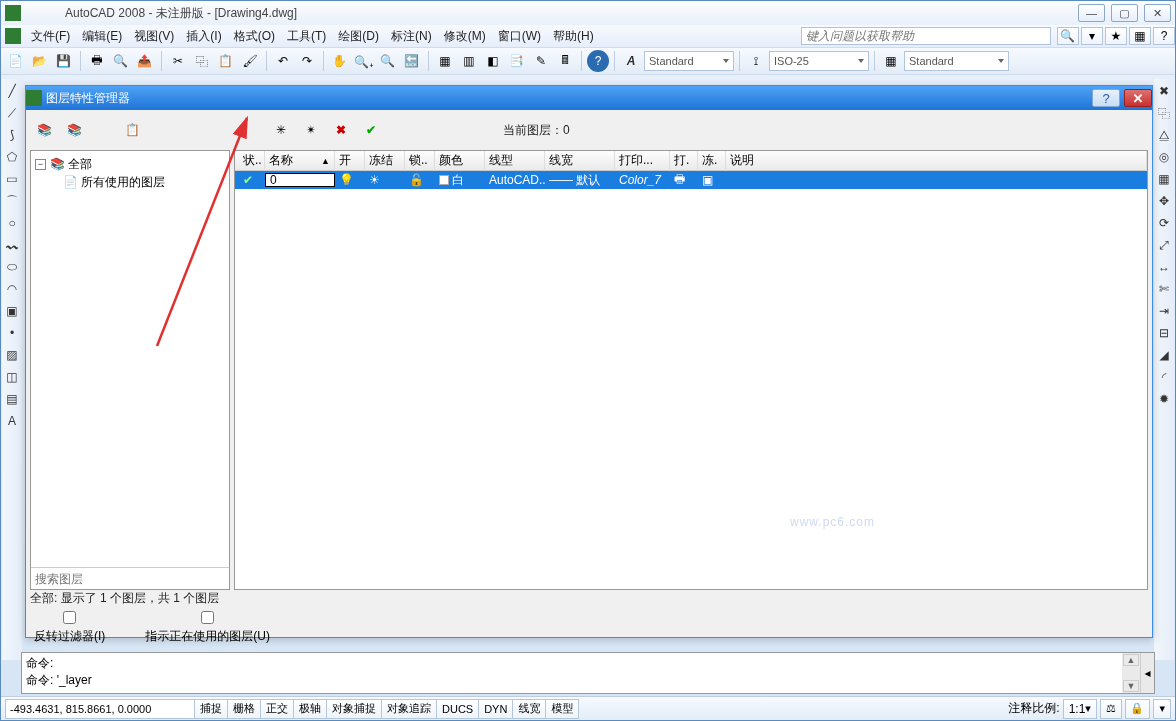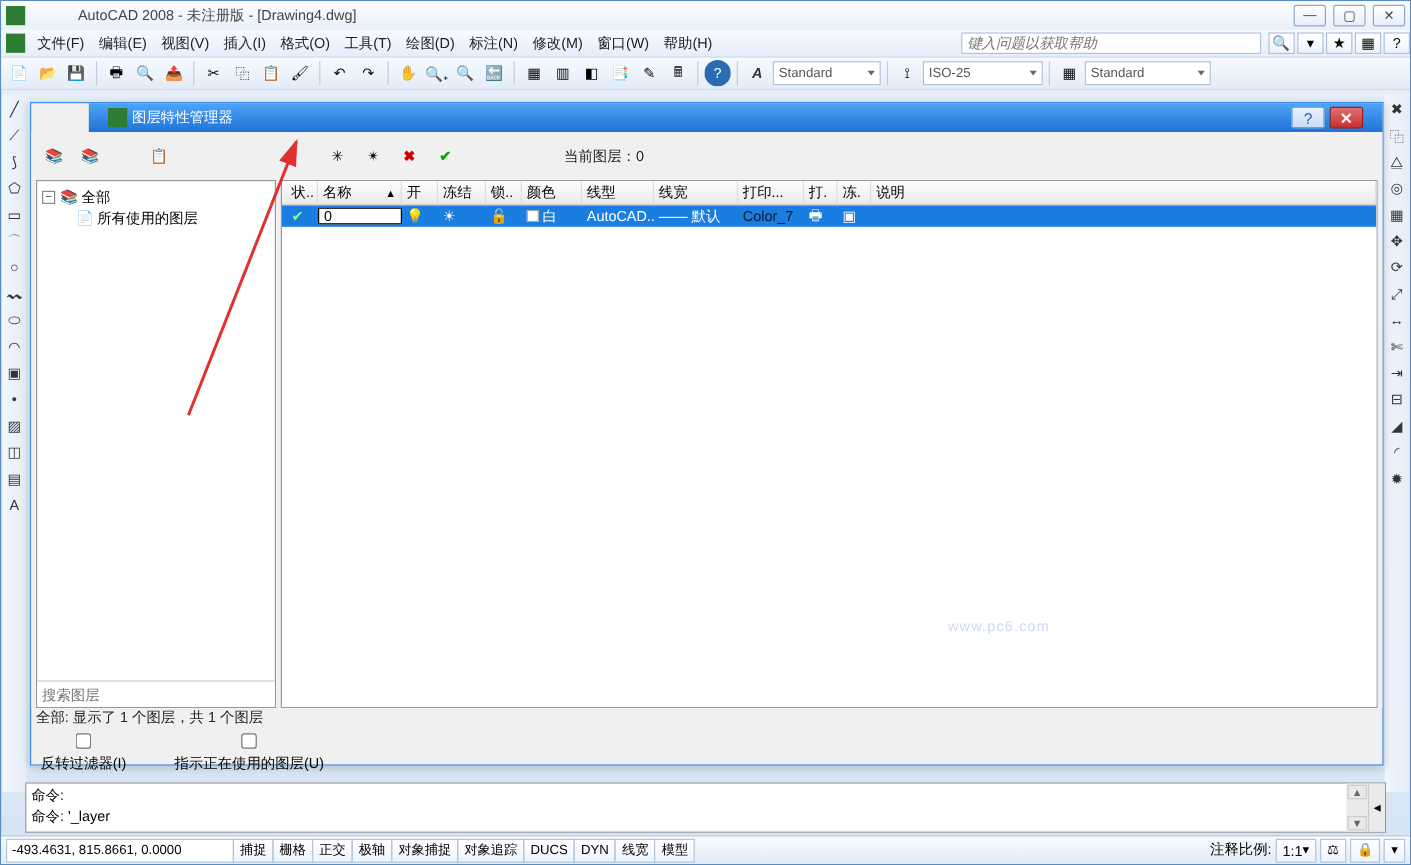--- a/index.html
+++ b/index.html
@@ -19,30 +19,30 @@
 .toolbar { height: 28px; background: linear-gradient(#f7faff,#e3ecf7); border-top: 1px solid #cfdceb; border-bottom: 1px solid #cfdceb; display: flex; align-items: center; padding: 0 4px; gap: 2px; white-space: nowrap; overflow: hidden; }
 .tb-btn { width: 22px; height: 22px; display: flex; align-items: center; justify-content: center; cursor: pointer; border: 1px solid transparent; border-radius: 2px; }
 .tb-sep { width: 1px; height: 20px; background: #c0cde0; margin: 0 3px; }
 .tb-select { height: 20px; border: 1px solid #b0c4de; background: #fff; padding: 0 18px 0 4px; font-size: 11px; color: #555; display: inline-flex; align-items: center; position: relative; }
 .tb-select::after { content: ""; position: absolute; right: 4px; top: 7px; border-left: 3px solid transparent; border-right: 3px solid transparent; border-top: 4px solid #666; }
 .left-toolbar, .right-toolbar { position: absolute; top: 78px; bottom: 60px; width: 20px; background: linear-gradient(90deg,#f2f6fc,#e5edf8); display: flex; flex-direction: column; gap: 6px; padding-top: 4px; align-items: center; }
 .left-toolbar { left: 1px; }
 .right-toolbar { right: 1px; }
 .vtb-btn { width: 16px; height: 16px; cursor: pointer; display: flex; align-items: center; justify-content: center; font-size: 12px; color: #333; }
 .dialog { position: absolute; left: 24px; top: 84px; width: 1128px; height: 553px; background: #f0f0f0; border: 1px solid #3a8de8; box-shadow: 0 2px 8px rgba(0,0,0,0.2); }
-.dlg-titlebar { height: 24px; background: linear-gradient(#4fa3f7,#1f73d6); display: flex; align-items: center; padding: 0 16px; color: #fff; margin-left: 48px; }
+.dlg-titlebar { height: 24px; background: linear-gradient(#4fa3f7,#1f73d6); display: flex; align-items: center; padding: 0 0; color: #fff; }
 .dlg-titlebar .dlg-icon { width: 16px; height: 16px; background: #2e7d32; margin-right: 4px; }
 .dlg-titlebar .dlg-title { flex: 1; font-size: 12px; }
 .dlg-titlebar .dlg-btns { display: flex; gap: 4px; }
 .dlg-btn { width: 28px; height: 18px; display: flex; align-items: center; justify-content: center; border-radius: 2px; font-size: 13px; cursor: pointer; }
 .dlg-help { background: linear-gradient(#e8f0fa,#c9ddf4); border: 1px solid #7fa9d6; color: #2a5a9e; }
 .dlg-close { background: linear-gradient(#e07070,#c93030); border: 1px solid #9a2020; color: #fff; font-weight: bold; }
 .dlg-toolbar { height: 40px; display: flex; align-items: center; padding: 0 8px; gap: 8px; background: #f0f0f0; }
 .dlg-tb-btn { width: 22px; height: 22px; display: flex; align-items: center; justify-content: center; cursor: pointer; }
-.dlg-current { margin-left: 80px; color: #222; }
+.dlg-current { margin-left: 113px; color: #222; }
 .dlg-body { display: flex; height: 440px; background: #f0f0f0; padding: 0 4px; }
 .tree-panel { width: 200px; background: #fff; border: 1px solid #999; margin-right: 4px; display: flex; flex-direction: column; }
 .tree-content { flex: 1; padding: 4px; overflow: auto; }
 .tree-row { display: flex; align-items: center; height: 18px; cursor: pointer; }
 .tree-toggle { width: 11px; height: 11px; border: 1px solid #888; display: inline-flex; align-items: center; justify-content: center; font-size: 9px; line-height: 9px; margin-right: 4px; background: #fff; color: #333; }
 .tree-icon { width: 16px; height: 14px; display: inline-flex; align-items: center; justify-content: center; margin-right: 2px; font-size: 12px; }
 .tree-child { margin-left: 28px; }
 .search-layer { height: 22px; border-top: 1px solid #ccc; display: flex; align-items: center; }
 .search-layer input { width: 100%; border: none; padding: 0 4px; color: #777; height: 20px; }
 .list-panel { flex: 1; background: #fff; border: 1px solid #999; display: flex; flex-direction: column; }
@@ -265,21 +265,21 @@
               </div>
             <div class="rcol" style="width:30px">
                 <span>🔓</span>
               </div>
             <div class="rcol" style="width:50px">
                 <span style="width:10px;height:10px;background:#fff;border:1px solid #aaa;display:inline-block;margin-right:3px;"></span>
                 <span>白</span>
               </div>
             <div class="rcol" style="width:60px">AutoCAD...</div>
             <div class="rcol" style="width:70px">—— 默认</div>
-            <div class="rcol" style="width:55px;color:#0f172a;">Color_7</div>
+            <div class="rcol" style="width:55px;color:#ffffff;font-style:italic;">Color_7</div>
             <div class="rcol" style="width:28px">
                 <span>🖶</span>
               </div>
             <div class="rcol" style="width:28px">
                 <span>▣</span>
               </div>
             <div class="rcol" style="flex:1"></div>
           </div>
           <div class="watermark">www.pc6.com</div>
         </div>

